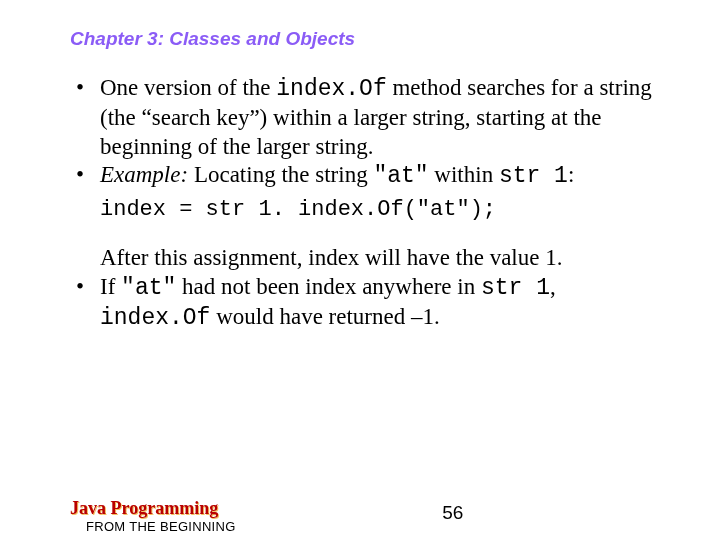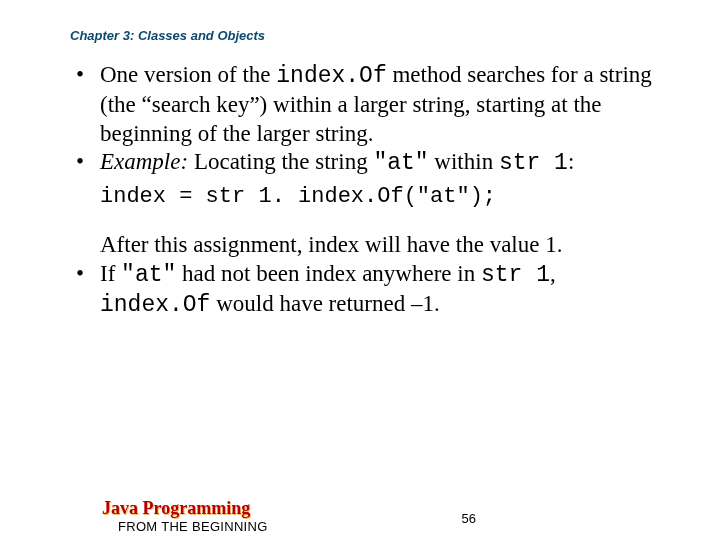--- a/index.html
+++ b/index.html
@@ -16,24 +16,24 @@
   .slide {
     box-sizing: border-box;
     width: 720px;
     height: 540px;
     padding: 28px 50px 0 70px;
     position: relative;
   }
   .chapter {
     font-family: Arial, Helvetica, sans-serif;
     font-weight: bold;
-    font-size: 13px;
+    font-size: 19px;
     font-style: italic;
-    color: #0c4a6e;
-    margin: 0 0 18px 0;
+    color: #8b5cf6;
+    margin: 0 0 24px 0;
   }
   .title {
     font-family: Arial, Helvetica, sans-serif;
     font-size: 30px;
     color: #b80000;
     text-align: center;
     margin: 0 0 24px 0;
     font-weight: normal;
   }
   ul.body {
@@ -70,23 +70,23 @@
     font-size: 23px;
     margin: 22px 0 0 30px;
     line-height: 1.25;
   }
   .footer {
     position: absolute;
     left: 0;
     bottom: 6px;
     width: 720px;
     box-sizing: border-box;
-    padding: 0 50px 0 102px;
+    padding: 0 50px 0 70px;
     display: flex;
-    align-items: center;
+    align-items: flex-start;
     justify-content: space-between;
   }
   .footer-left {
     flex: 0 0 auto;
   }
   .fl-top {
     font-family: "Times New Roman", Times, serif;
     font-weight: bold;
     font-size: 18px;
     color: #b80000;
@@ -95,21 +95,21 @@
   }
   .fl-bottom {
     font-family: Arial, Helvetica, sans-serif;
     font-size: 13px;
     letter-spacing: 0.3px;
     margin: 0 0 0 16px;
   }
   .footer-center {
     flex: 0 0 auto;
     font-family: Arial, Helvetica, sans-serif;
-    font-size: 13px;
+    font-size: 19px;
     margin-top: 4px;
   }
   .footer-right {
     flex: 0 0 auto;
     font-family: Arial, Helvetica, sans-serif;
     font-size: 11px;
     color: #0000cc;
     text-align: left;
     line-height: 1.25;
     margin-top: 2px;

